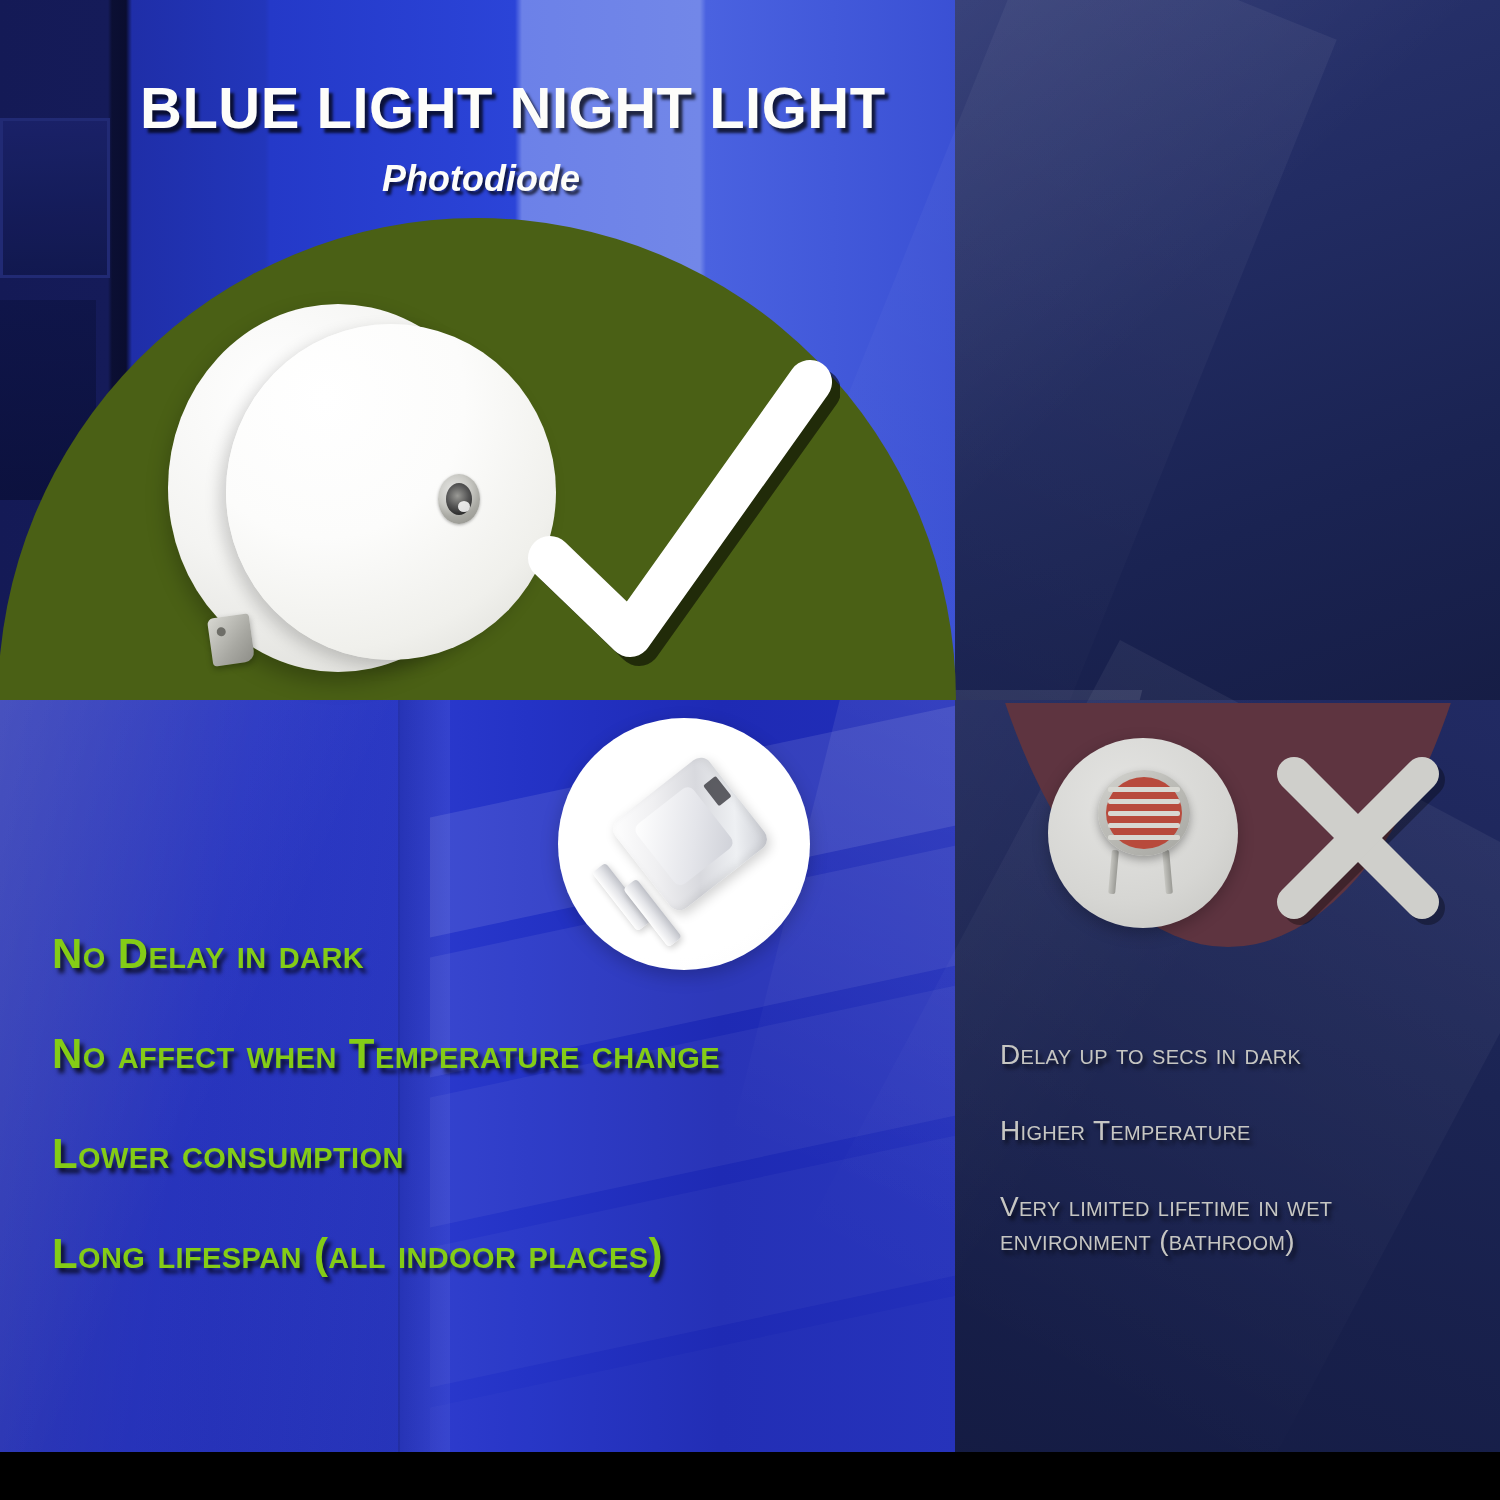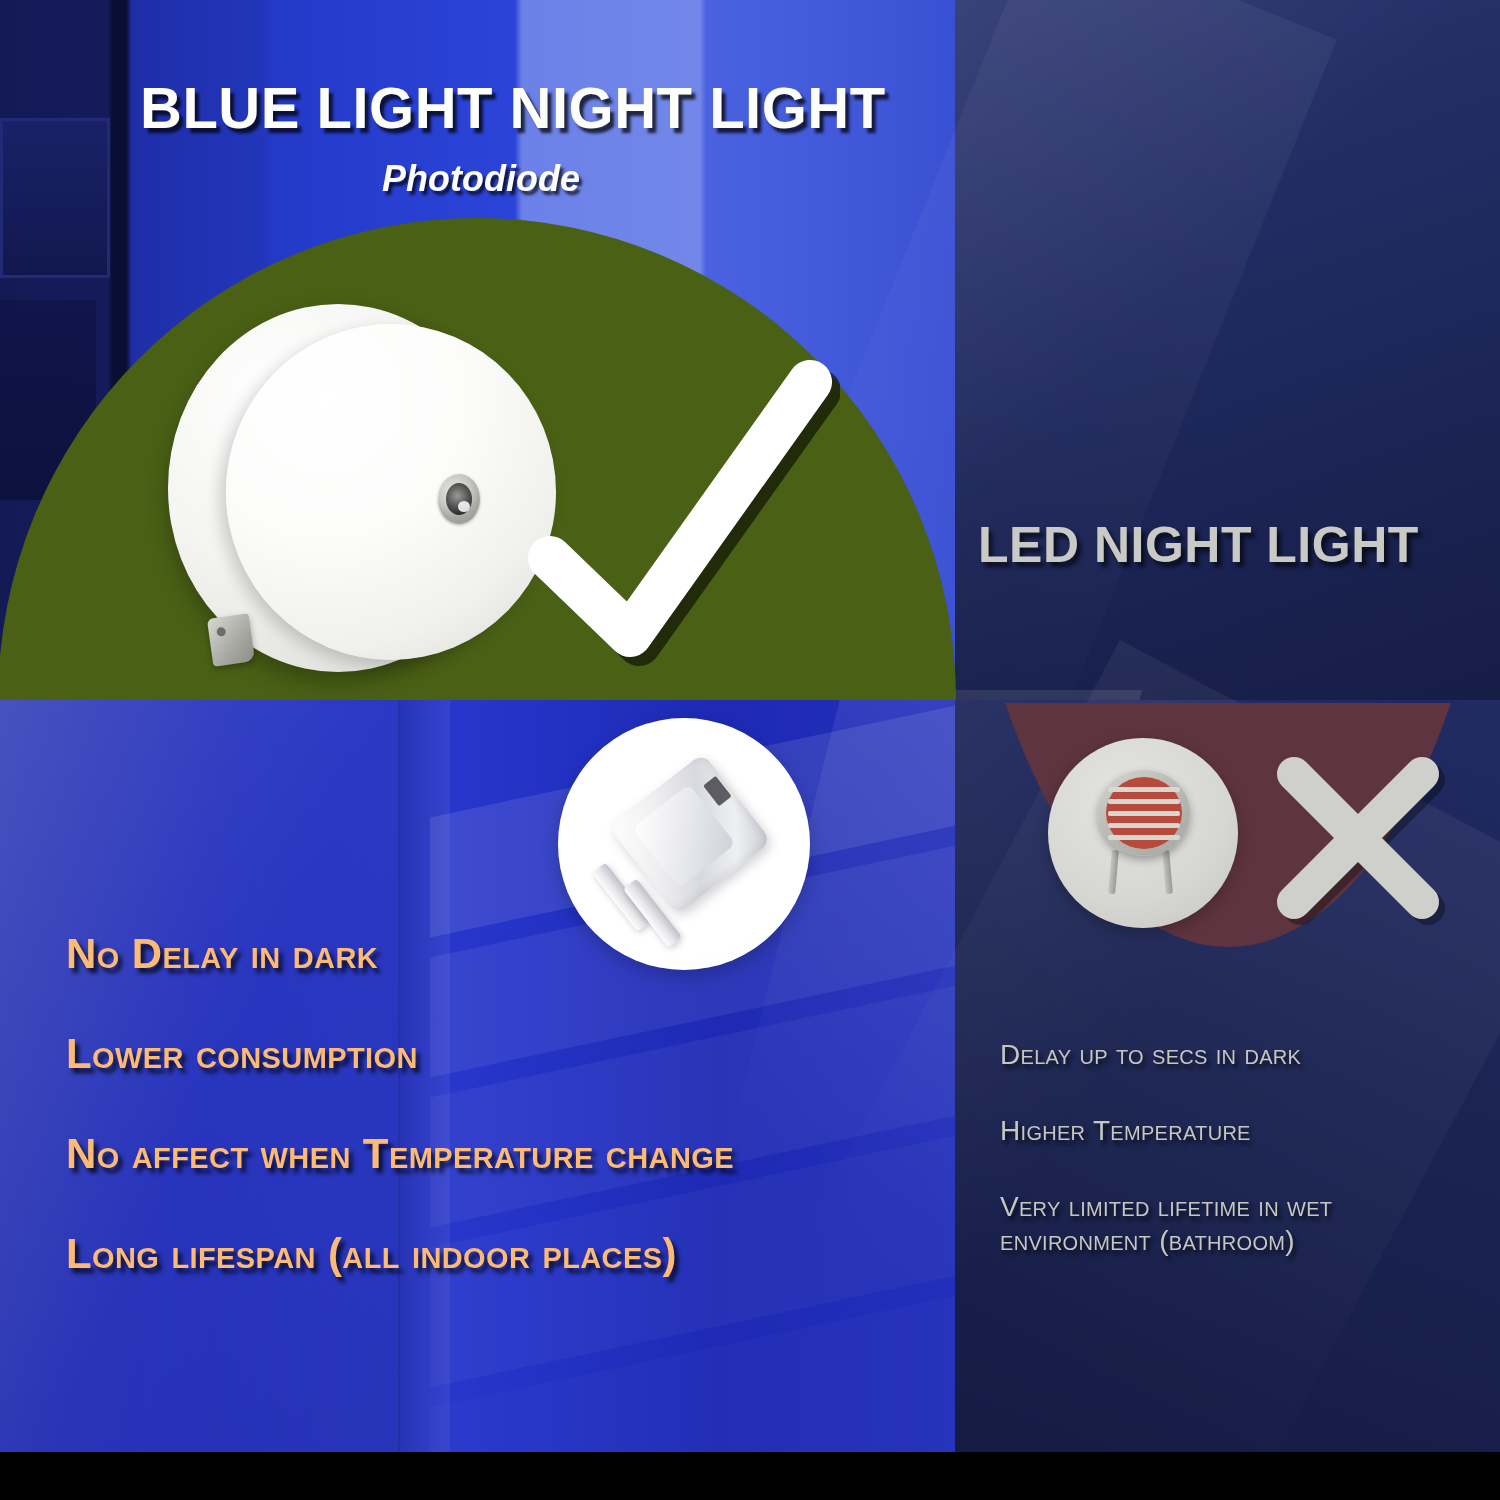--- a/index.html
+++ b/index.html
@@ -247,25 +247,24 @@
   }
   .title-sub-bad {
     position: absolute; left: 1014px; top: 612px;
     font-size: 28px; font-weight: 700;
     color: #c4c4c0; white-space: nowrap;
     text-shadow: 3px 3px 3px rgba(0,0,0,.6);
   }
 
   .feat-list-good { position: absolute; left: 52px; top: 930px; width: 910px; }
   .feat-good {
-    font-size: 42px; font-weight: 700; color: #fdba74;
+    font-size: 42px; font-weight: 700; color: #84cc16;
     font-variant: small-caps; letter-spacing: .4px;
     margin-bottom: 52px; white-space: nowrap;
     text-shadow: 4px 5px 4px rgba(0,0,0,.75);
-    margin-left: 14px;
   }
   .feat-list-bad { position: absolute; left: 1000px; top: 1038px; width: 470px; }
   .feat-bad {
     font-size: 28px; font-weight: 400; color: #c6c6c2;
     font-variant: small-caps; letter-spacing: .3px;
     margin-bottom: 42px; line-height: 1.22;
     text-shadow: 3px 4px 4px rgba(0,0,0,.7);
   }
 </style>
 </head>
@@ -350,26 +349,25 @@
       <line x1="26" y1="26" x2="154" y2="154"></line>
       <line x1="154" y1="26" x2="26" y2="154"></line>
     </g>
   </svg>
 
   <div class="title-main">BLUE LIGHT NIGHT LIGHT</div>
   <div class="title-sub">Photodiode</div>
 
   <div class="feat-list-good">
     <div class="feat-good">No Delay in dark</div>
+    <div class="feat-good">No affect when Temperature change</div>
     <div class="feat-good">Lower consumption</div>
-    <div class="feat-good">No affect when Temperature change</div>
     <div class="feat-good">Long lifespan (all indoor places)</div>
   </div>
 
-  <div class="title-main-bad">LED NIGHT LIGHT</div>
 
   <div class="feat-list-bad">
     <div class="feat-bad">Delay up to secs in dark</div>
     <div class="feat-bad">Higher Temperature</div>
     <div class="feat-bad">Very limited lifetime in wet environment (bathroom)</div>
   </div>
 
 </div>
 
 </body></html>

